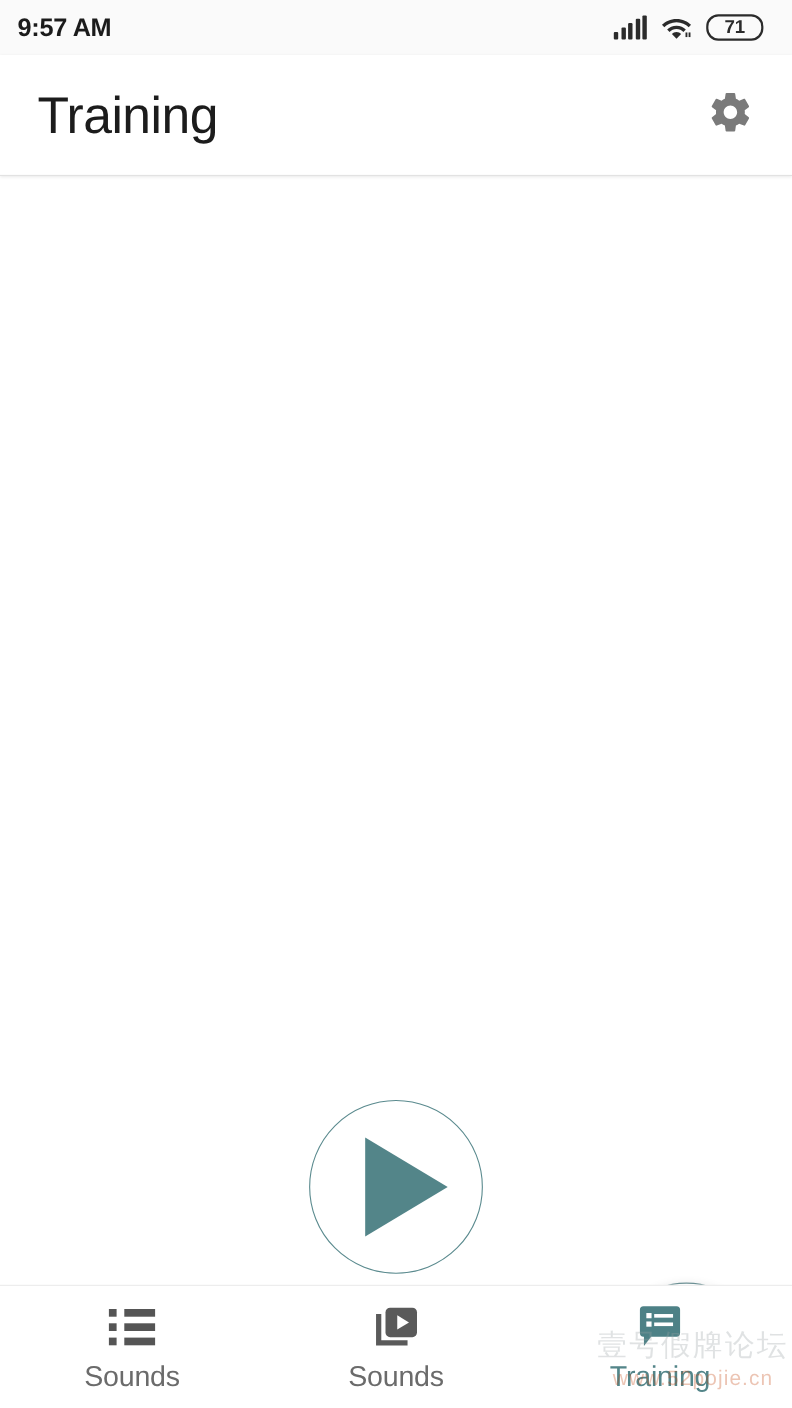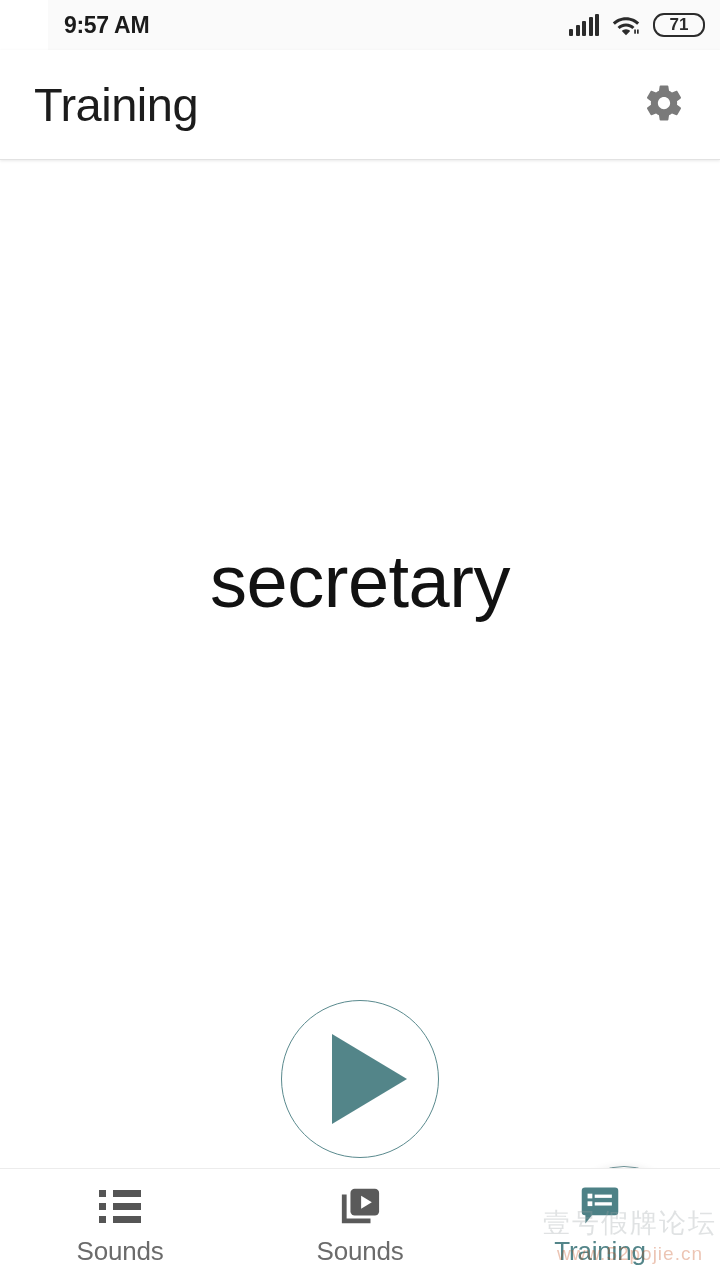--- a/index.html
+++ b/index.html
@@ -16,24 +16,23 @@
     width:720px; height:1280px;
     background:#ffffff;
     display:flex; flex-direction:column;
   }
 
   
   .status-bar {
     height:50px;
     background:#fafafa;
     display:flex; align-items:center;
-    padding:0 15px 0 16px;
+    padding:0 26px 0 16px;
     flex:0 0 auto;
     position:relative;
-    margin-left:48px;
   }
   .status-time {
     font-size:23px;
     font-weight:bold;
     color:#1b1b1b;
     letter-spacing:-0.3px;
   }
   .status-right {
     margin-left:auto;
     display:flex; align-items:center; gap:13px;
@@ -237,21 +236,20 @@
       <span>
         <svg width="42" height="42" viewBox="0 0 24 24">
           <path fill="#7a7a7a" d="M19.43 12.98c.04-.32.07-.64.07-.98s-.03-.66-.07-.98l2.11-1.65c.19-.15.24-.42.12-.64l-2-3.46c-.12-.22-.39-.3-.61-.22l-2.49 1c-.52-.4-1.08-.73-1.69-.98l-.38-2.65C14.46 2.18 14.25 2 14 2h-4c-.25 0-.46.18-.49.42l-.38 2.65c-.61.25-1.17.59-1.69.98l-2.49-1c-.23-.09-.49 0-.61.22l-2 3.46c-.13.22-.07.49.12.64l2.11 1.65c-.04.32-.07.65-.07.98s.03.66.07.98l-2.11 1.65c-.19.15-.24.42-.12.64l2 3.46c.12.22.39.3.61.22l2.49-1c.52.4 1.08.73 1.69.98l.38 2.65c.03.24.24.42.49.42h4c.25 0 .46-.18.49-.42l.38-2.65c.61-.25 1.17-.59 1.69-.98l2.49 1c.23.09.49 0 .61-.22l2-3.46c.12-.22.07-.49-.12-.64l-2.11-1.65zM12 15.5c-1.93 0-3.5-1.57-3.5-3.5s1.57-3.5 3.5-3.5 3.5 1.57 3.5 3.5-1.57 3.5-3.5 3.5z"></path>
         </svg>
       </span>
     </div>
   </div>
 
   <div class="content">
 
-    <div class="word-display">secretary</div>
 
     <div class="play-button">
       <div class="play-tri"></div>
     </div>
 
     <div class="info-btn">
       <span>
         <svg width="44" height="44" viewBox="0 0 24 24">
           <circle cx="12" cy="12" r="10" fill="none" stroke="#878787" stroke-width="1.8"></circle>
           <rect x="11.1" y="10.3" width="1.9" height="7" rx="0.6" fill="#878787"></rect>

